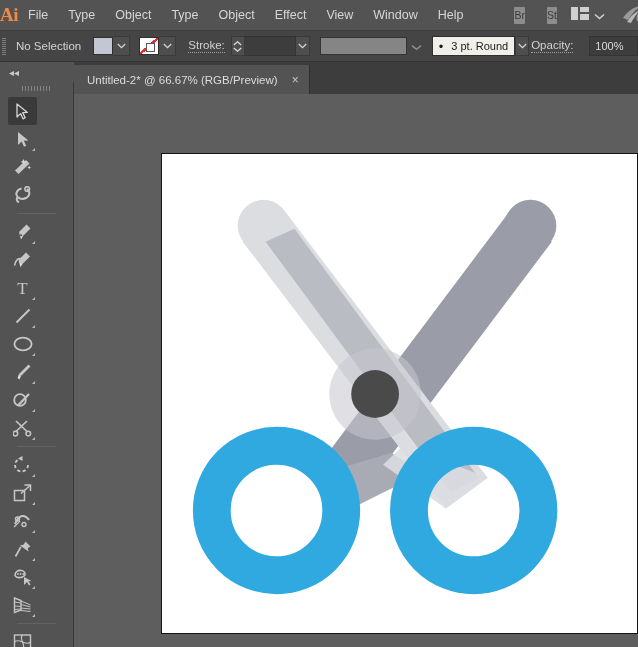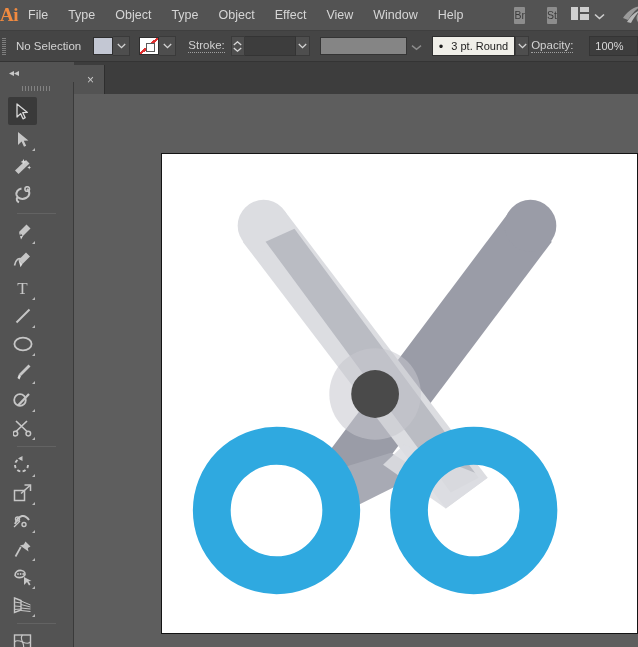--- a/index.html
+++ b/index.html
@@ -277,20 +277,21 @@
         </svg>
     </div>
 
     <div class="cb-label dotted" style="margin-left:2px;">Opacity:</div>
     <div class="field-dark" style="margin-left:16px;width:58px;">100%</div>
   </div>
 
   <div class="tabbar">
     <div class="tab-collapse">◂◂</div>
     <div class="doc-tab">
+      <span class="doc-tab-title">Untitled-2* @ 66.67% (RGB/Preview)</span>
       <span class="doc-tab-close">×</span>
     </div>
   </div>
 
   <div class="toolpanel">
     <div class="tp-grip">
         <i></i>
       </div>
 
     <div class="tool-grid">

